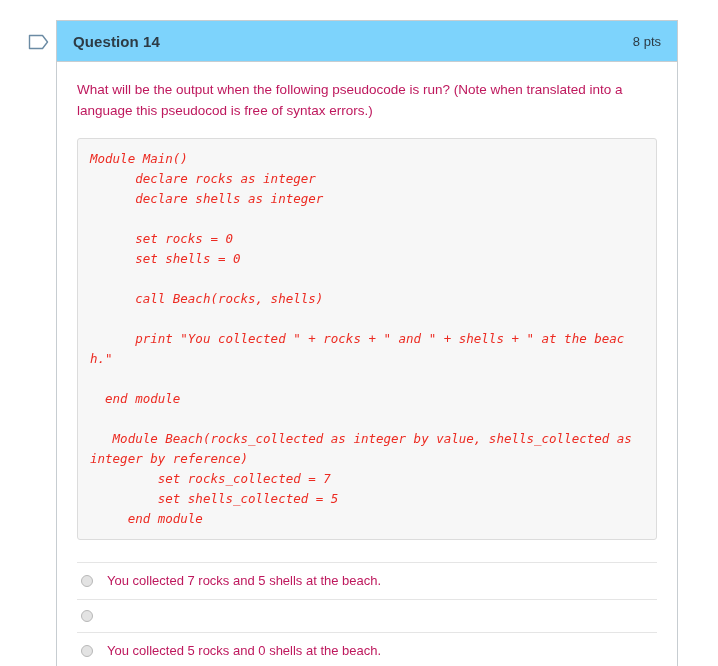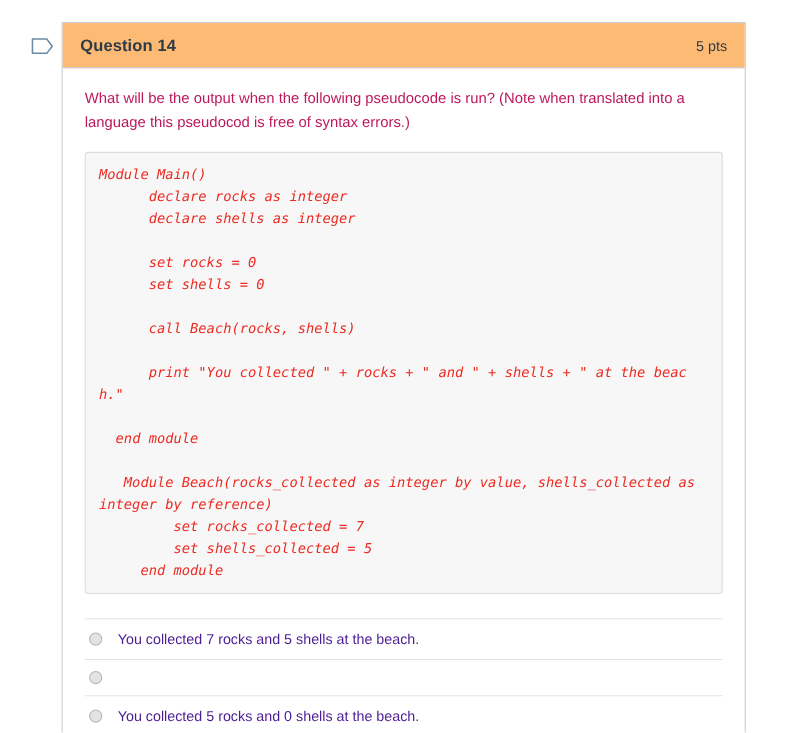--- a/index.html
+++ b/index.html
@@ -41,21 +41,21 @@
     width: 622px;
     border: 1px solid #c7cdd1;
     background: #ffffff;
     box-sizing: border-box;
   }
 
   .question-header {
     display: flex;
     align-items: center;
     justify-content: space-between;
-    background: #fdba74;
+    background: #7dd3fc;
     border-bottom: 1px solid #c7cdd1;
     padding: 0 16px;
     height: 41px;
     box-sizing: border-box;
   }
 
   .question-title {
     font-size: 15px;
     font-weight: bold;
     color: #2d3b45;
@@ -124,40 +124,40 @@
     background: #e3e3e3;
     border: 1px solid #b8b8b8;
     box-sizing: border-box;
     flex: 0 0 auto;
     margin-left: 4px;
     margin-right: 14px;
   }
 
   .answer-label {
     font-size: 13px;
-    color: #4c1d95;
+    color: #be185d;
     line-height: 1.4;
   }
 </style>
 </head>
 <body>
 
 <div class="page">
 
   <div class="flag-gutter">
     <svg width="22" height="18" viewBox="0 0 22 18" aria-hidden="true">
       <path d="M1.5 2.5 H14.5 L19.5 9 L14.5 15.5 H1.5 Z" fill="none" stroke="#6b8ba4" stroke-width="1.4" stroke-linejoin="round"></path>
     </svg>
   </div>
 
   <div class="question-card">
 
     <div class="question-header">
       <span class="question-title">Question 14</span>
-      <span class="question-points">5 pts</span>
+      <span class="question-points">8 pts</span>
     </div>
 
     <div class="question-body">
 
       <p class="question-text">What will be the output when the following pseudocode is run?  (Note when translated into a language this pseudocod is free of syntax errors.)</p>
 
       <div class="code-block">
         <pre>Module Main()
       declare rocks as integer
       declare shells as integer

